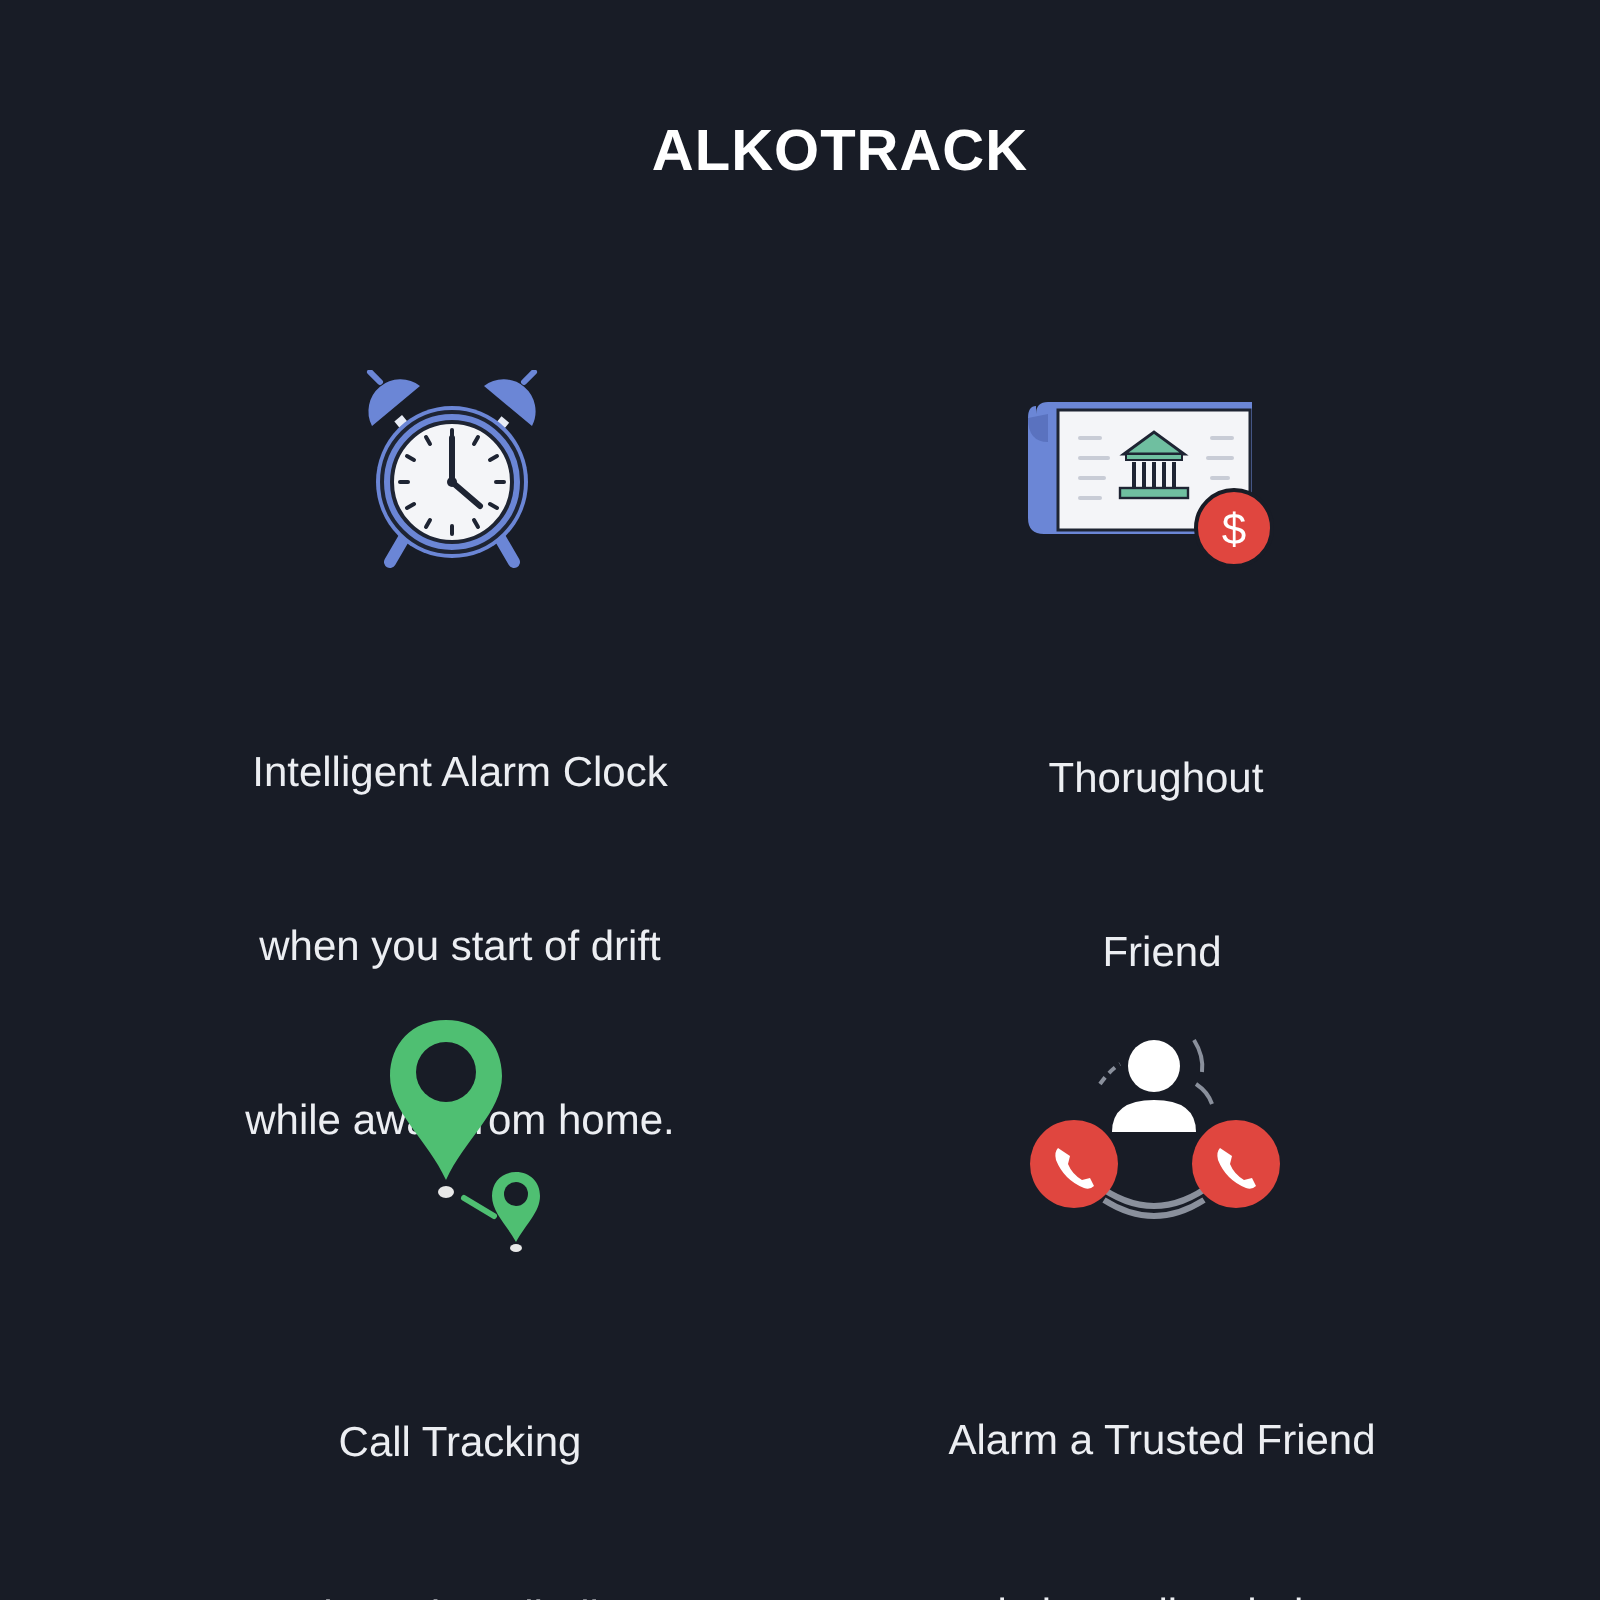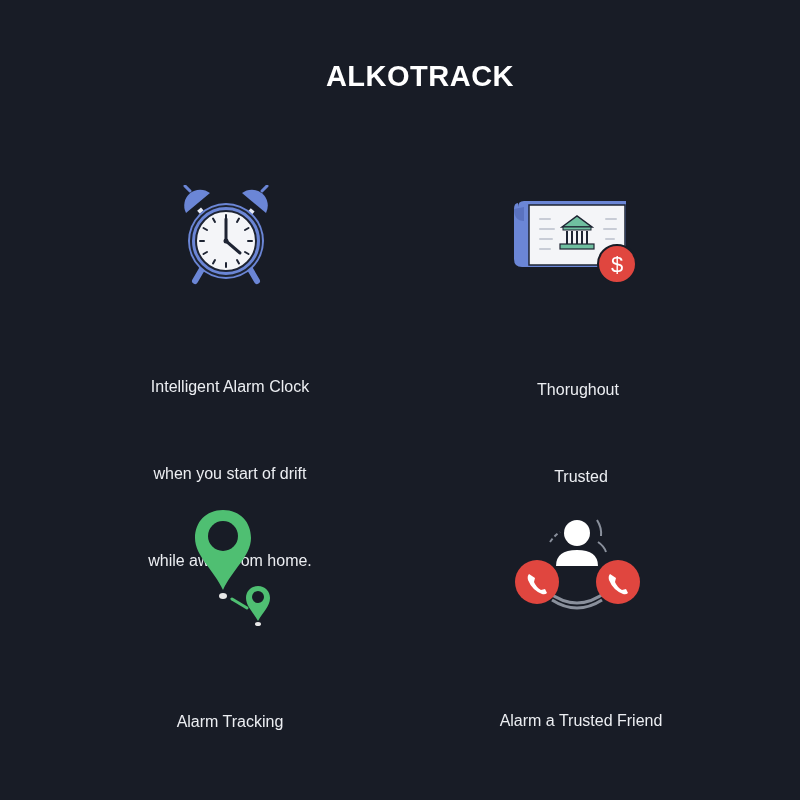--- a/index.html
+++ b/index.html
@@ -29,21 +29,21 @@
     }
     .feature {
       position: absolute;
       text-align: center;
     }
     .feature .icon {
       position: absolute;
     }
     .feature .caption {
       position: absolute;
-      font-size: 16px;
+      font-size: 21px;
       line-height: 29px;
       color: #eceef2;
       white-space: pre;
     }
     .caption span { display: block; }
 
     
     #f-alarm .icon { left: 180px; top: 185px; width: 92px; height: 100px; }
     #f-alarm .caption { left: 110px; top: 314px; width: 240px; text-align: center; }
 
@@ -140,41 +140,41 @@
         <line x1="77" y1="36" x2="77" y2="49"></line>
       </g>
       <rect x="50" y="49" width="34" height="5" fill="#6fbfa0" stroke="#1e2433" stroke-width="1.2"></rect>
 
       <circle cx="107" cy="69" r="19" fill="#e0463f" stroke="#181c26" stroke-width="2"></circle>
       <text x="107" y="77" text-anchor="middle" font-family="Liberation Sans, sans-serif" font-size="22" fill="#ffffff">$</text>
     </svg>
   </div>
   <div class="caption">
     <span>Thorughout</span>
-    <span>Trusted</span>
+    <span>Friend</span>
   </div>
 </div>
 
 <div class="feature" id="f-route">
   <div class="icon">
     <svg width="90" height="118" viewBox="0 0 90 118">
 
       <path d="M33 2 C16 2 5 14 5 30 C5 48 24 62 33 82 C42 62 61 48 61 30 C61 14 50 2 33 2 Z" fill="#4fbf72"></path>
       <circle cx="33" cy="28" r="15" fill="#181c26"></circle>
       <ellipse cx="33" cy="88" rx="4" ry="3" fill="#e8e8e8"></ellipse>
 
       <line x1="42" y1="91" x2="57" y2="100" stroke="#4fbf72" stroke-width="3" stroke-linecap="round"></line>
 
       <path d="M68 78 C61 78 56 83 56 90 C56 98 63 104 68 113 C73 104 80 98 80 90 C80 83 75 78 68 78 Z" fill="#4fbf72"></path>
       <circle cx="68" cy="89" r="6" fill="#181c26"></circle>
       <ellipse cx="68" cy="116" rx="3" ry="2" fill="#e8e8e8"></ellipse>
     </svg>
   </div>
   <div class="caption">
-    <span>Alarm Tracking</span>
+    <span>Call Tracking</span>
     <span>Thorughout ihalle</span>
     
   </div>
 </div>
 
 <div class="feature" id="f-call">
   <div class="icon">
     <svg width="135" height="105" viewBox="0 0 135 105">
 
       <circle cx="67" cy="23" r="13" fill="#ffffff"></circle>

